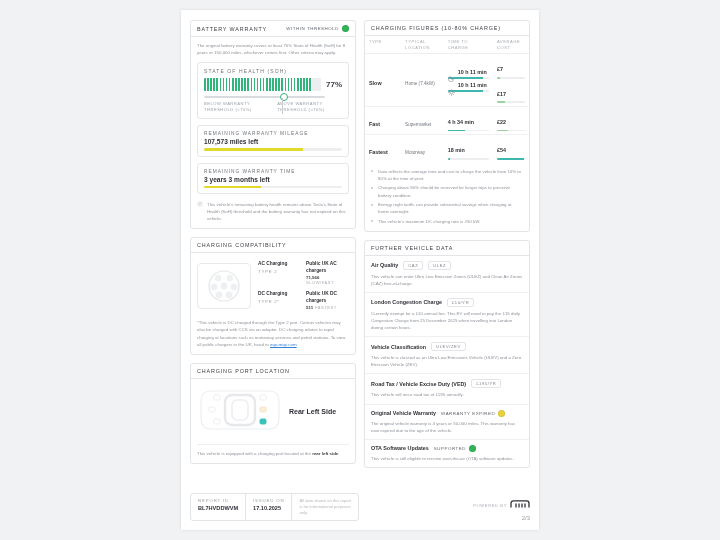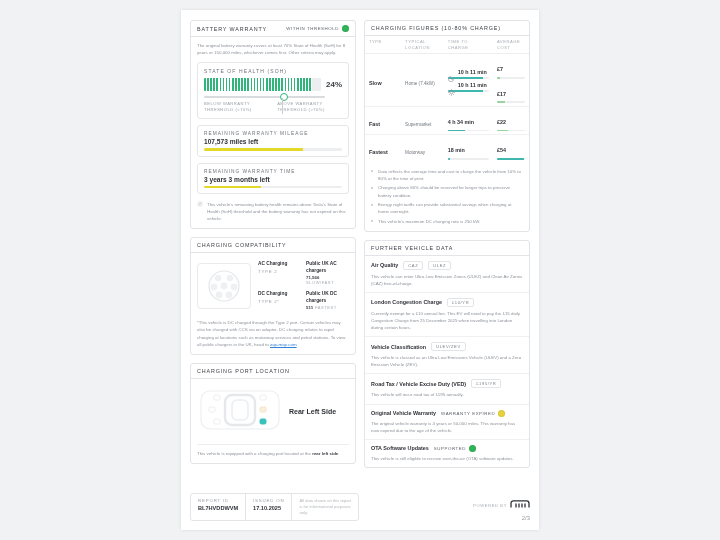--- a/index.html
+++ b/index.html
@@ -146,21 +146,21 @@
             <span class="dot green"></span>
           </span>
         </div>
         <div class="card-body">
           <p class="p">The original battery warranty covers at least 70% State of Health (SoH) for 8 years or 150,000 miles, whichever comes first. Other criteria may apply.</p>
 
           <div class="soh">
             <div class="soh-title">STATE OF HEALTH (SOH)</div>
             <div class="soh-row">
               <div class="ticks"></div>
-              <div class="soh-pct">24%</div>
+              <div class="soh-pct">77%</div>
             </div>
             <div class="scale">
               <div class="bar"></div>
               <div class="knob"></div>
               <div class="stem"></div>
             </div>
             <div class="labels">
               <div>BELOW WARRANTY THRESHOLD (&lt;70%)</div>
               <div class="r">ABOVE WARRANTY THRESHOLD (&gt;70%)</div>
             </div>

